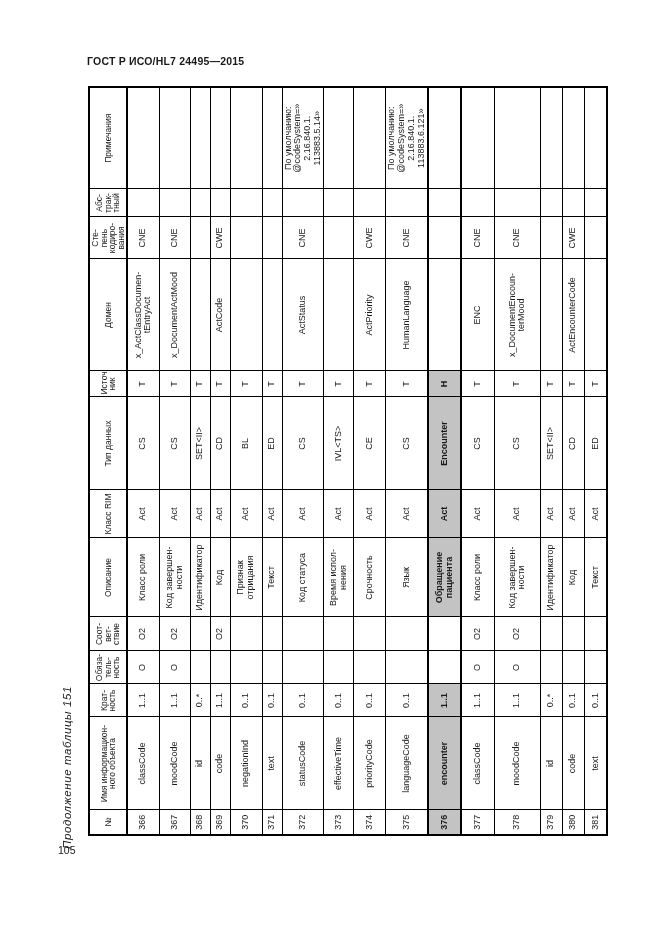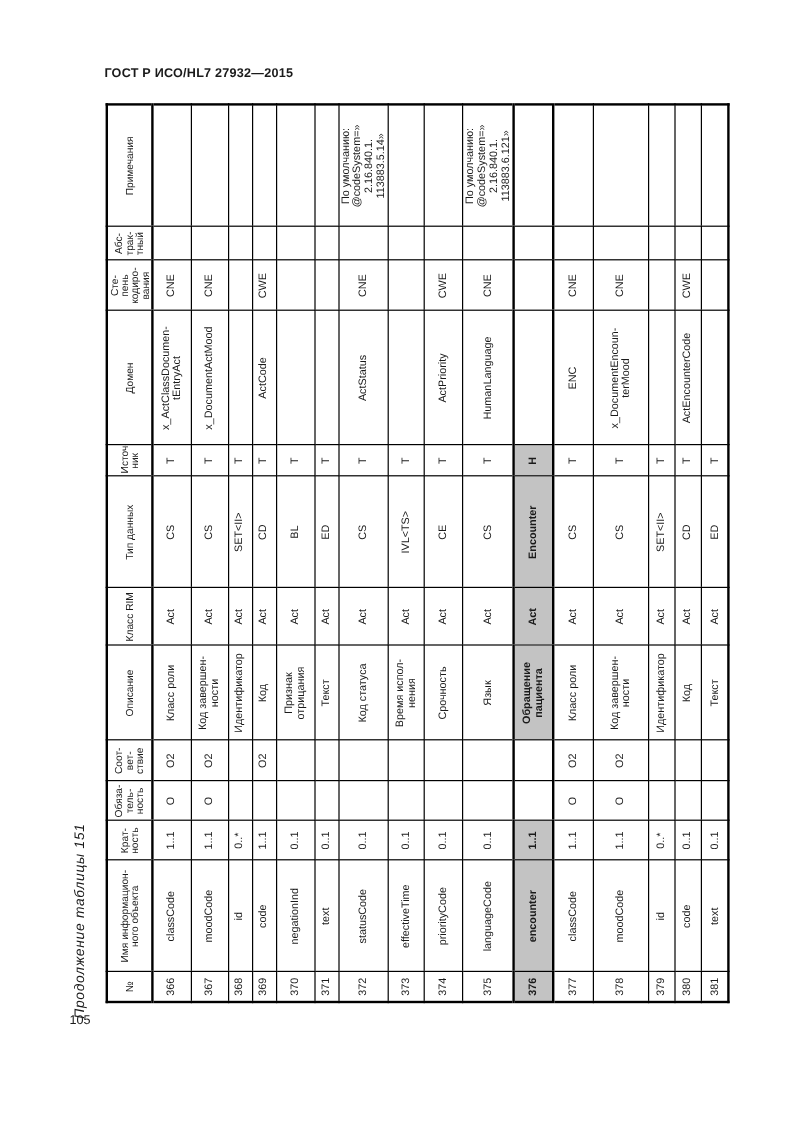--- a/index.html
+++ b/index.html
@@ -42,21 +42,21 @@
   td.col-domain{ font-size:8px; line-height:8.5px; }
   td.col-notes{ text-align:left; font-size:7.5px; line-height:9px; }
   td.col-dtype{ font-size:8.5px; }
   tr.hl td{ border-top:2px solid #000; border-bottom:2px solid #000; }
   tr.hl td.shaded{ background:#c3c3c3; font-weight:bold; }
 </style>
 </head>
 <body>
 
 <div class="page">
-  <div class="doc-header">ГОСТ Р ИСО/HL7 27932—2015</div>
+  <div class="doc-header">ГОСТ Р ИСО/HL7 24495—2015</div>
   <div class="caption">Продолжение таблицы 151</div>
   <div class="page-number">105</div>
   <div class="table-rotator">
     <table class="gost" id="hl7-table">
         <colgroup>
           <col style="width: 25px;">
           <col style="width: 93px;">
           <col style="width: 33px;">
           <col style="width: 33px;">
           <col style="width: 34px;">

